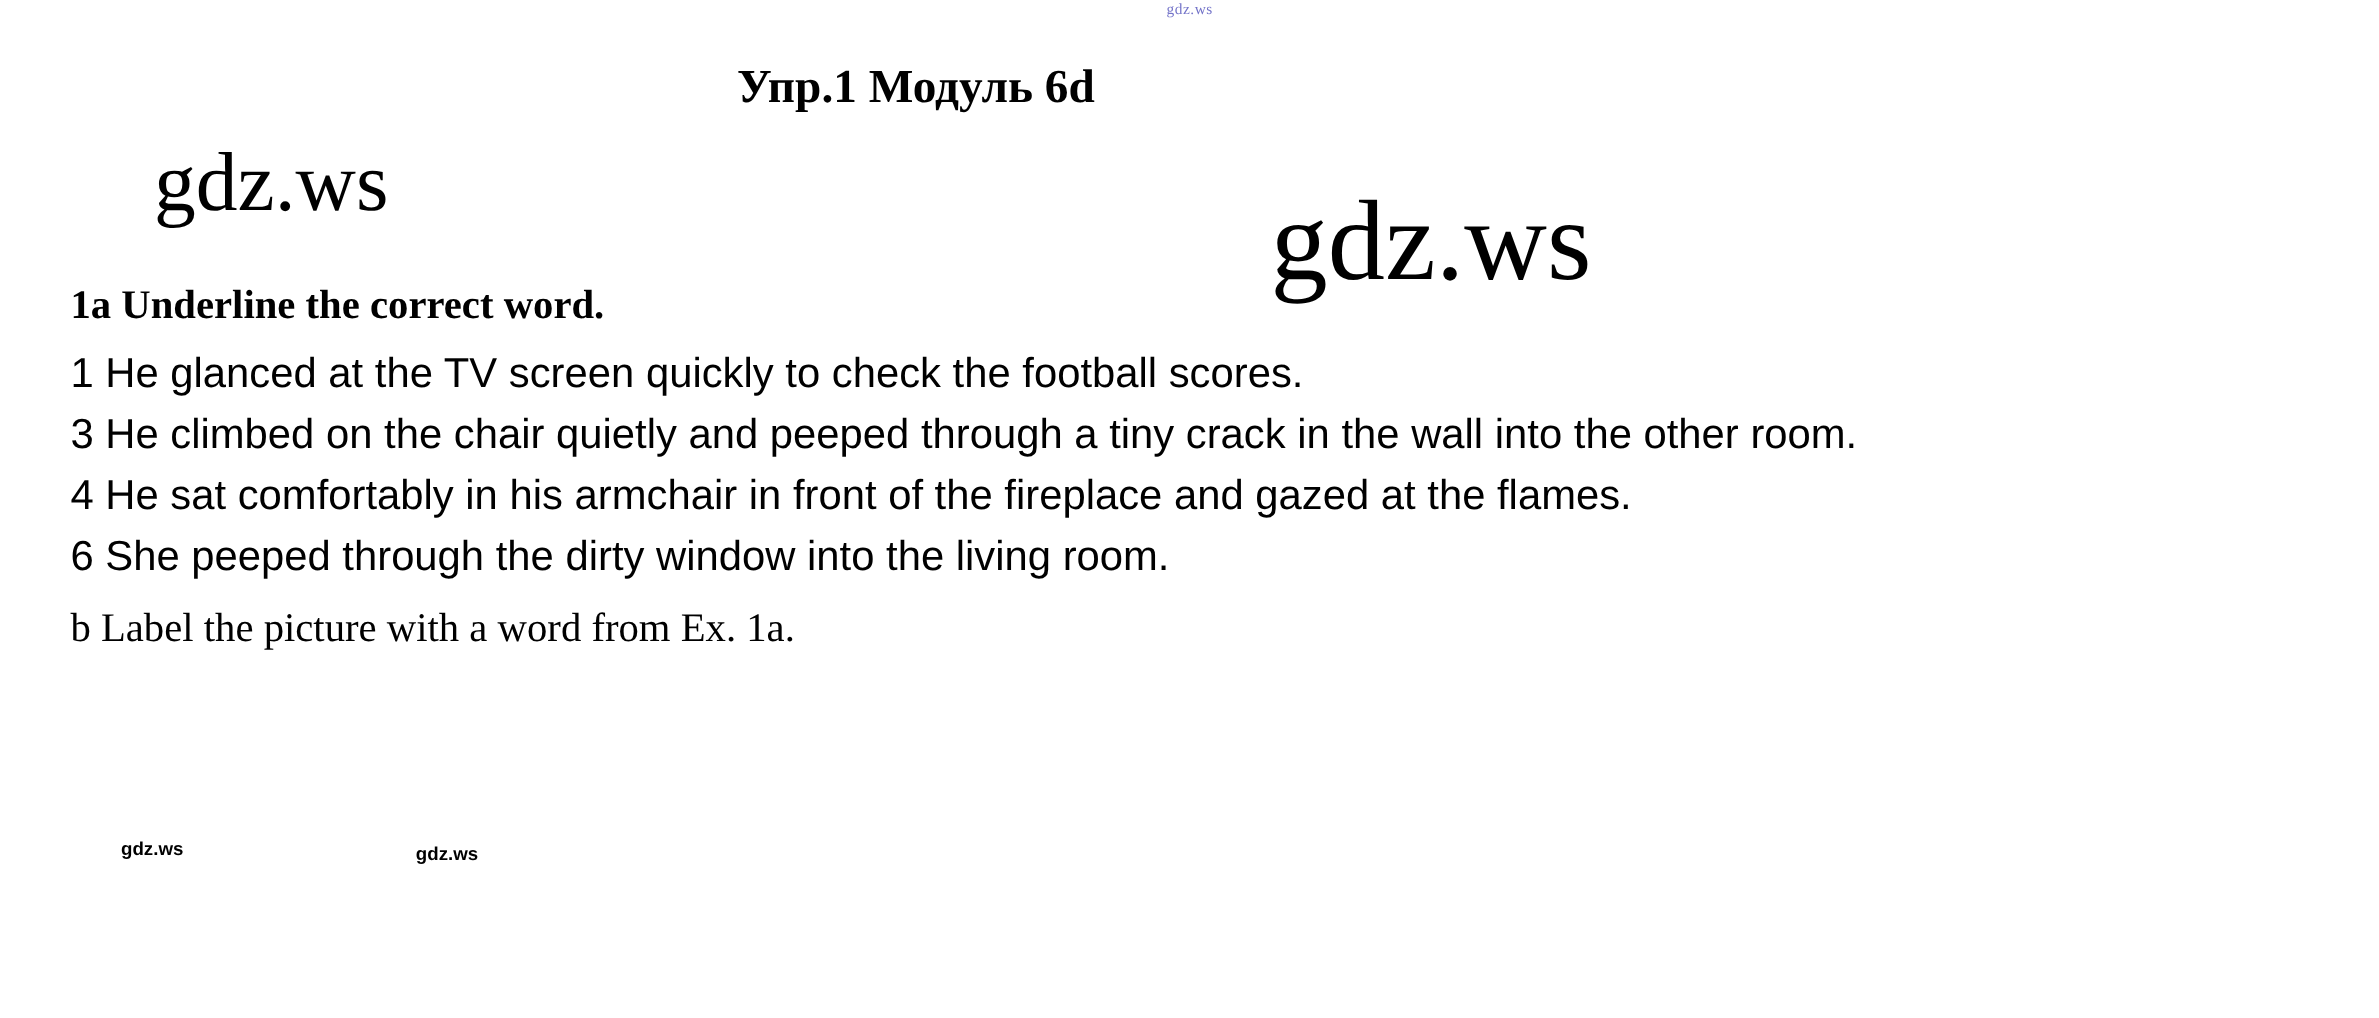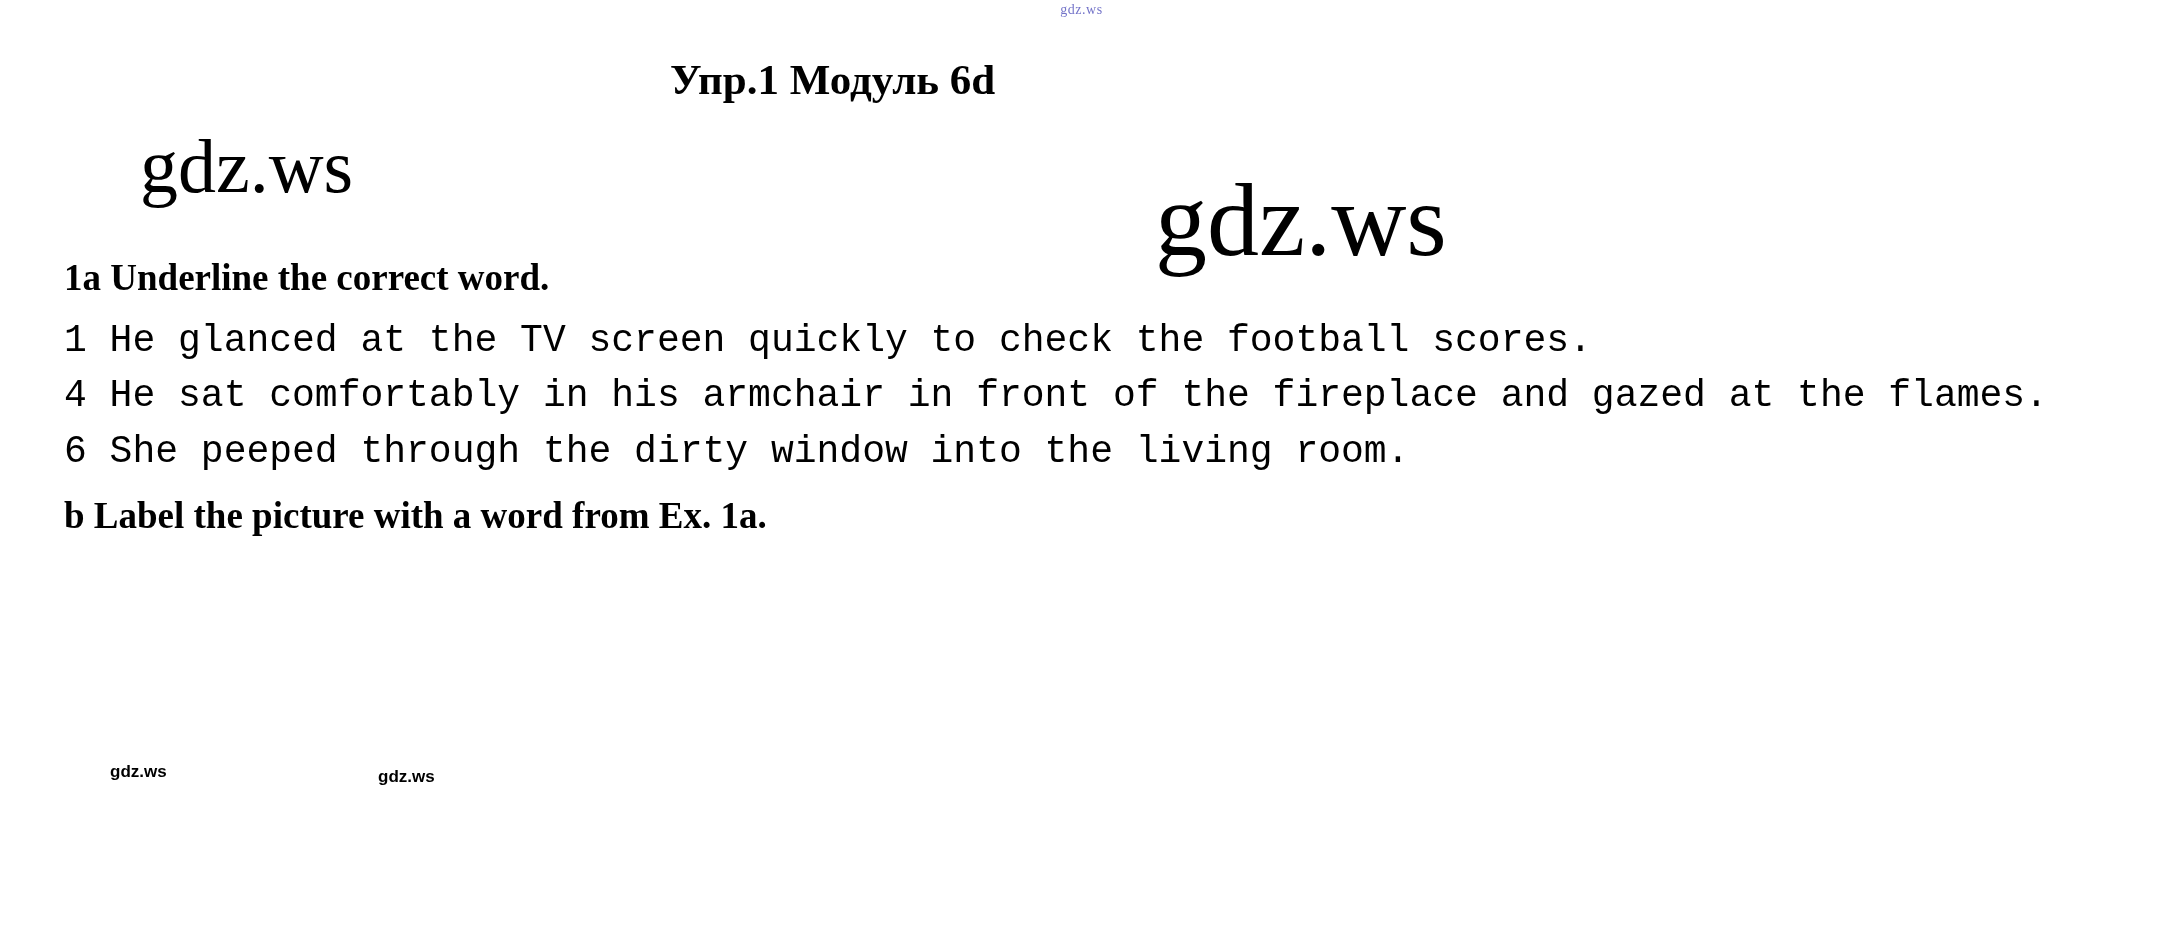--- a/index.html
+++ b/index.html
@@ -100,29 +100,29 @@
   .heading-a {
     font-family: "Liberation Serif", serif;
     font-weight: bold;
     font-size: 37px;
     line-height: 1.30;
     margin: 16px 0 14px 0;
     white-space: nowrap;
   }
 
   .item {
-    font-family: Liberation Mono, monospace;
+    font-family: Liberation Sans, sans-serif;
     font-size: 38px;
     line-height: 1.30;
     margin: 0 0 6px 0;
   }
 
   .heading-b {
     font-family: "Liberation Serif", serif;
-    font-weight: bold;
+    font-weight: normal;
     font-size: 37px;
     line-height: 1.30;
     margin: 16px 0 0 0;
     white-space: nowrap;
   }
 </style>
 </head>
 <body>
 
 <div class="page">
@@ -131,20 +131,21 @@
 
   <div class="doc-title">Упр.1 Модуль 6d</div>
 
   <div class="wm-big-left">gdz.ws</div>
   <div class="wm-big-right">gdz.ws</div>
 
   <div class="content">
     <p class="heading-a">1a Underline the correct word.</p>
 
     <p class="item">1 He glanced at the TV screen quickly to check the football scores.</p>
+    <p class="item">3 He climbed on the chair quietly and peeped through a tiny crack in the wall into the other room.</p>
     <p class="item">4 He sat comfortably in his armchair in front of the fireplace and gazed at the flames.</p>
     <p class="item">6 She peeped through the dirty window into the living room.</p>
 
     <p class="heading-b">b Label the picture with a word from Ex. 1a.</p>
   </div>
 
   <div class="wm-small-a">gdz.ws</div>
   <div class="wm-small-b">gdz.ws</div>
 
 </div>

